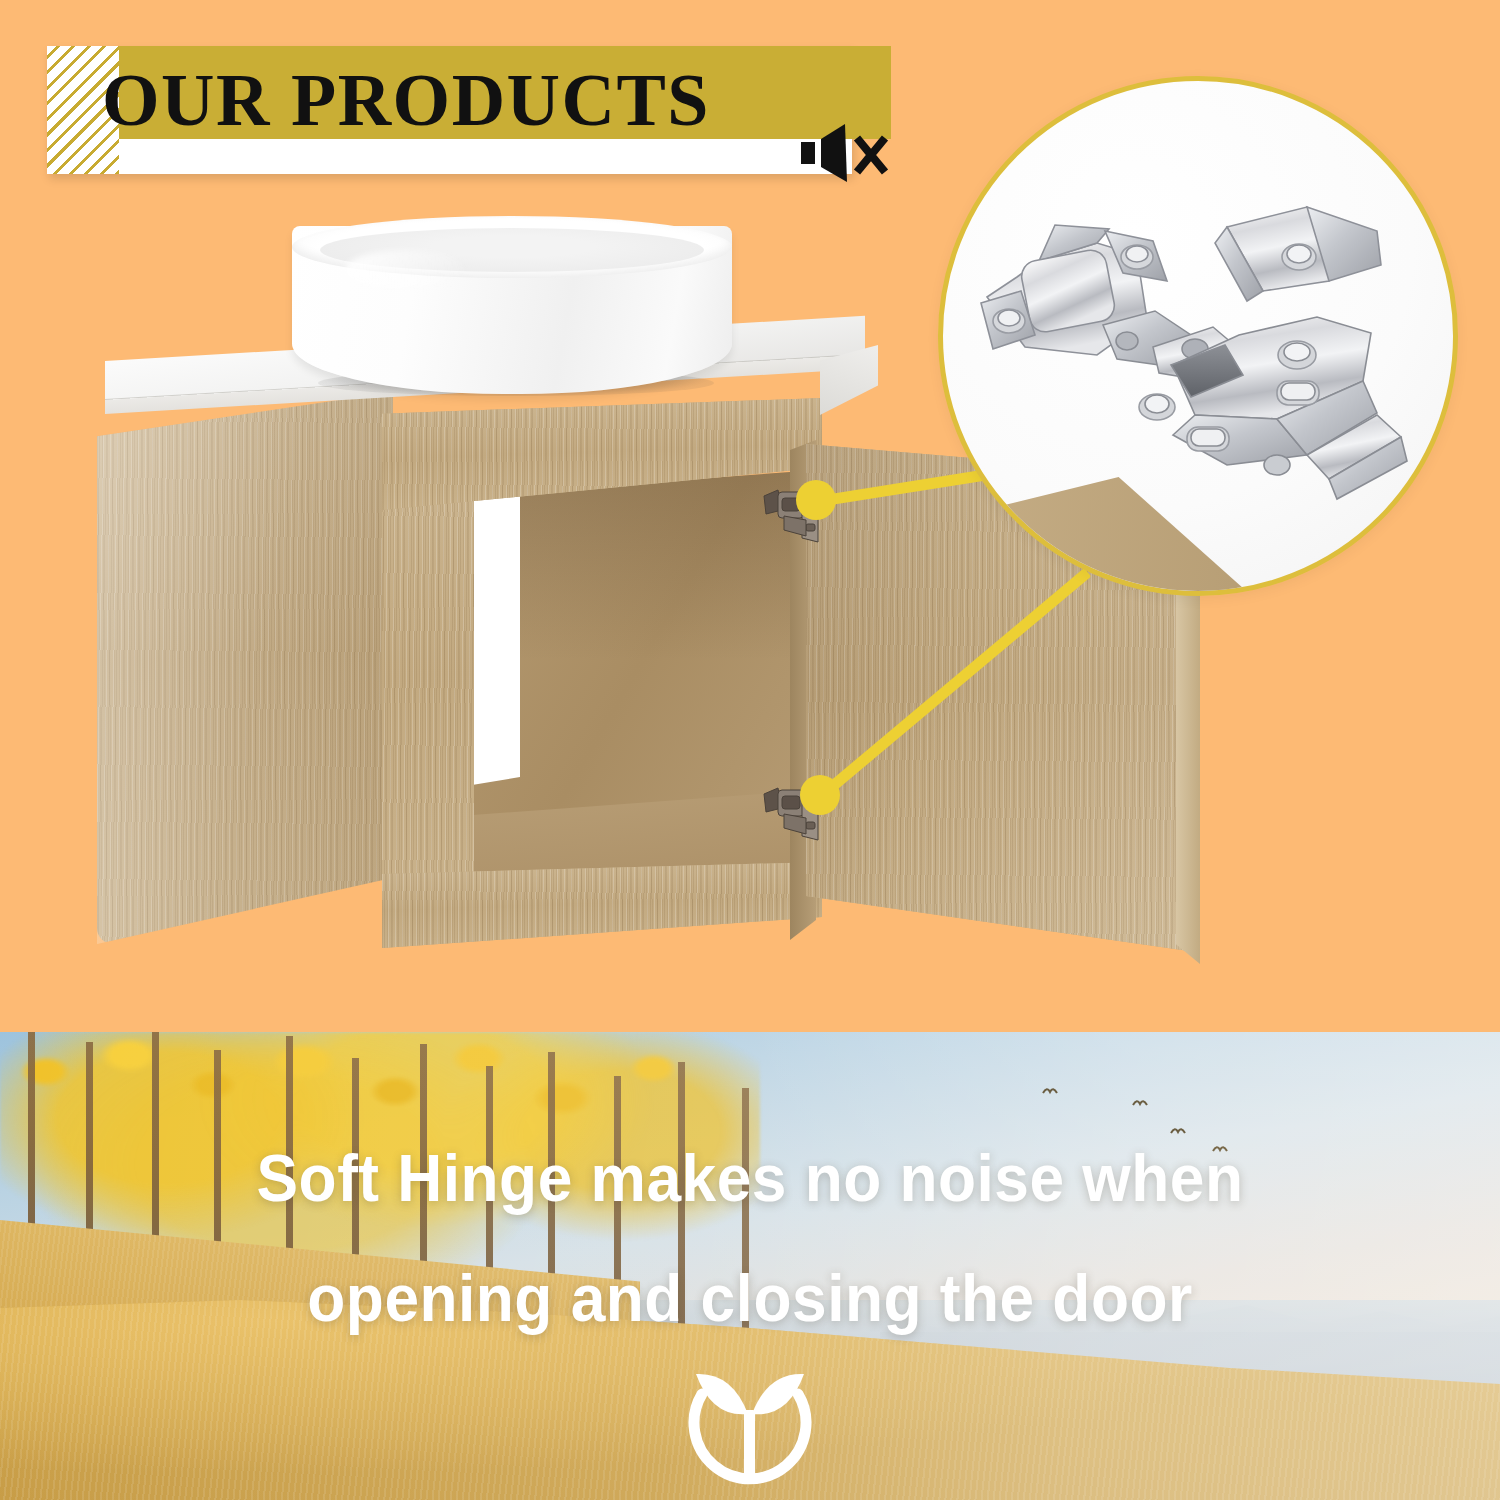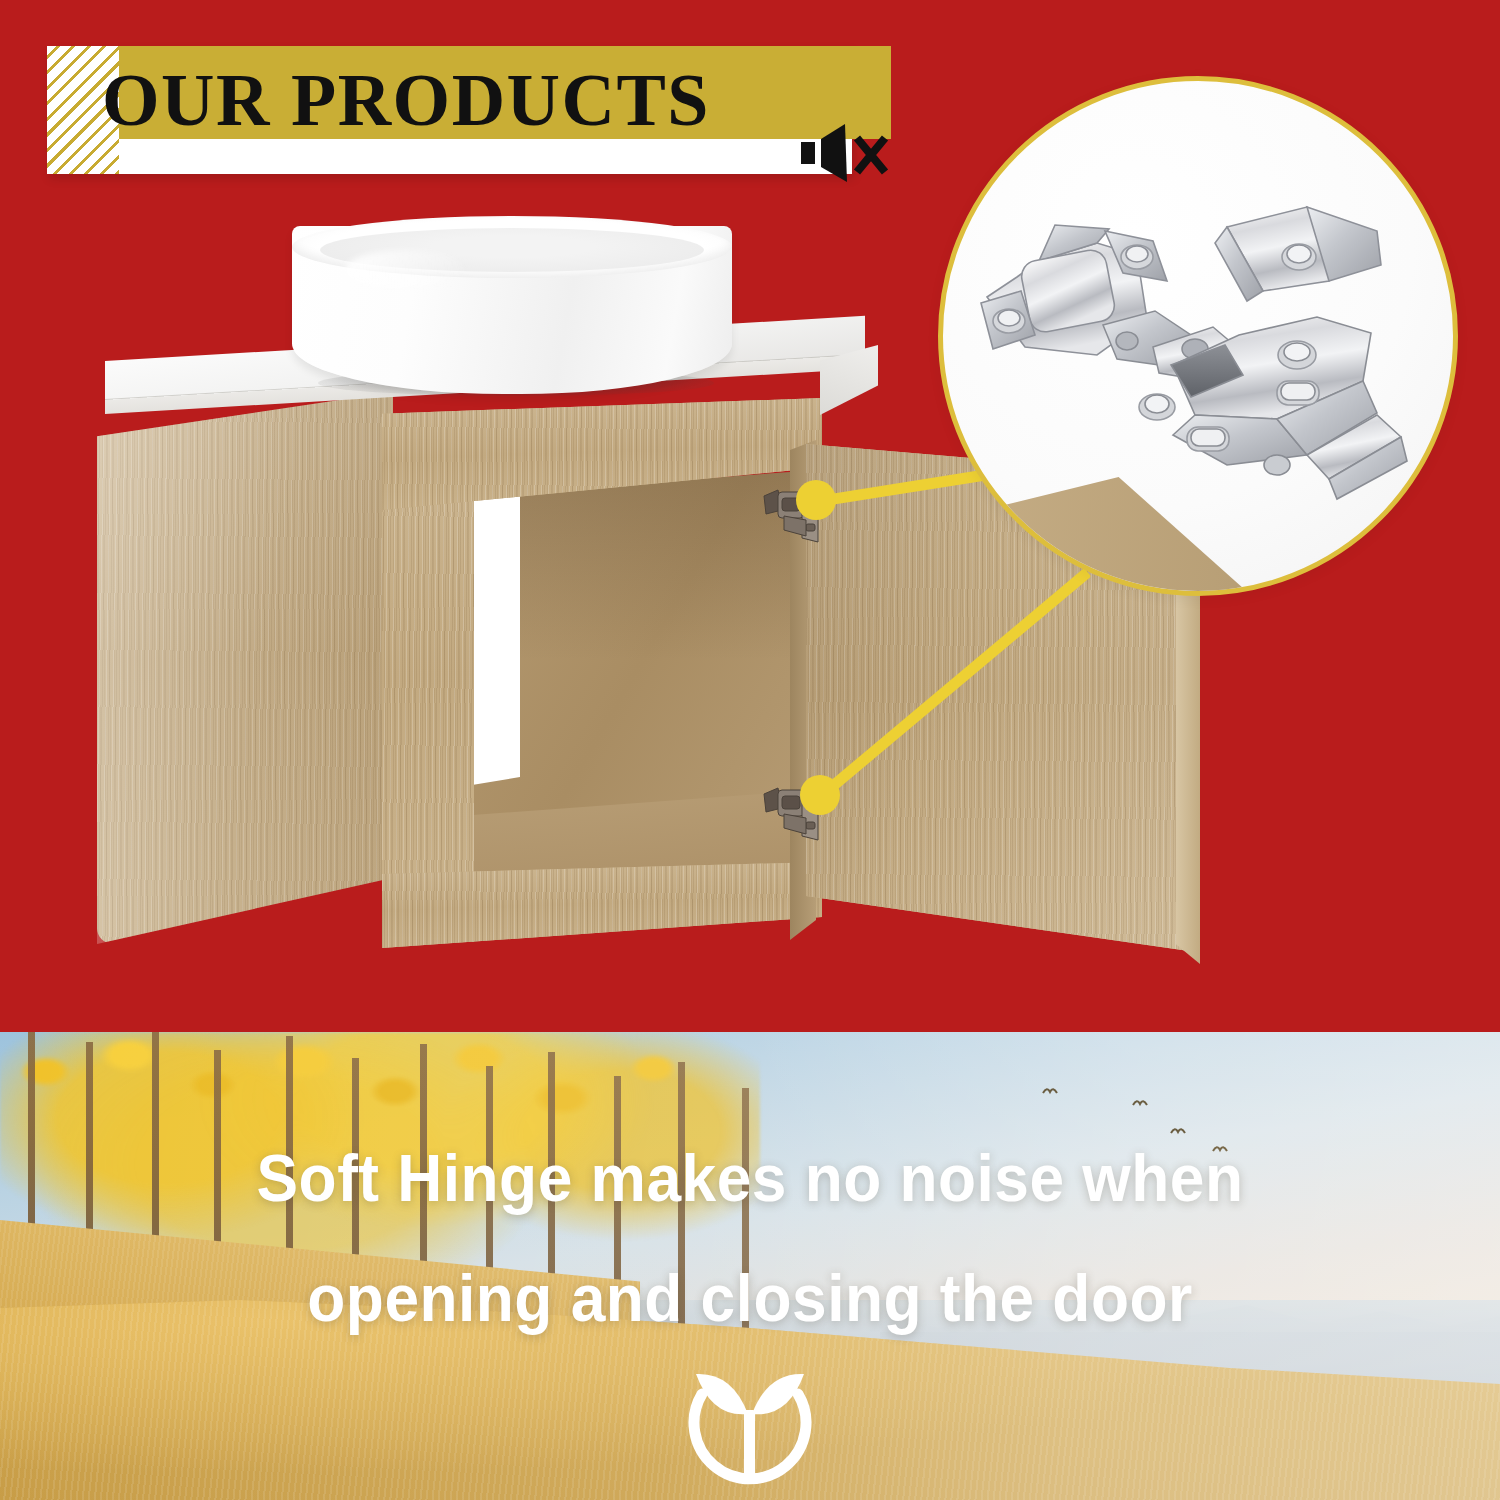--- a/index.html
+++ b/index.html
@@ -7,21 +7,21 @@
   body {
     font-family:"Liberation Sans", sans-serif;
     background:#ffffff;
     position:relative;
     overflow:hidden;
   }
 
   
   #product-panel {
     position:absolute; left:0; top:0; width:1500px; height:1089px;
-    background:#b91c1c; overflow:hidden;
+    background:#fdba74; overflow:hidden;
   }
 
   
   #header-block { position:absolute; left:47px; top:46px; width:820px; height:150px; }
   #header-card {
     position:absolute; left:0; top:0; width:805px; height:128px;
     background:#ffffff; box-shadow:2px 5px 9px rgba(0,0,0,.13);
   }
   #header-hatch {
     position:absolute; left:0; top:0; width:72px; height:128px;

